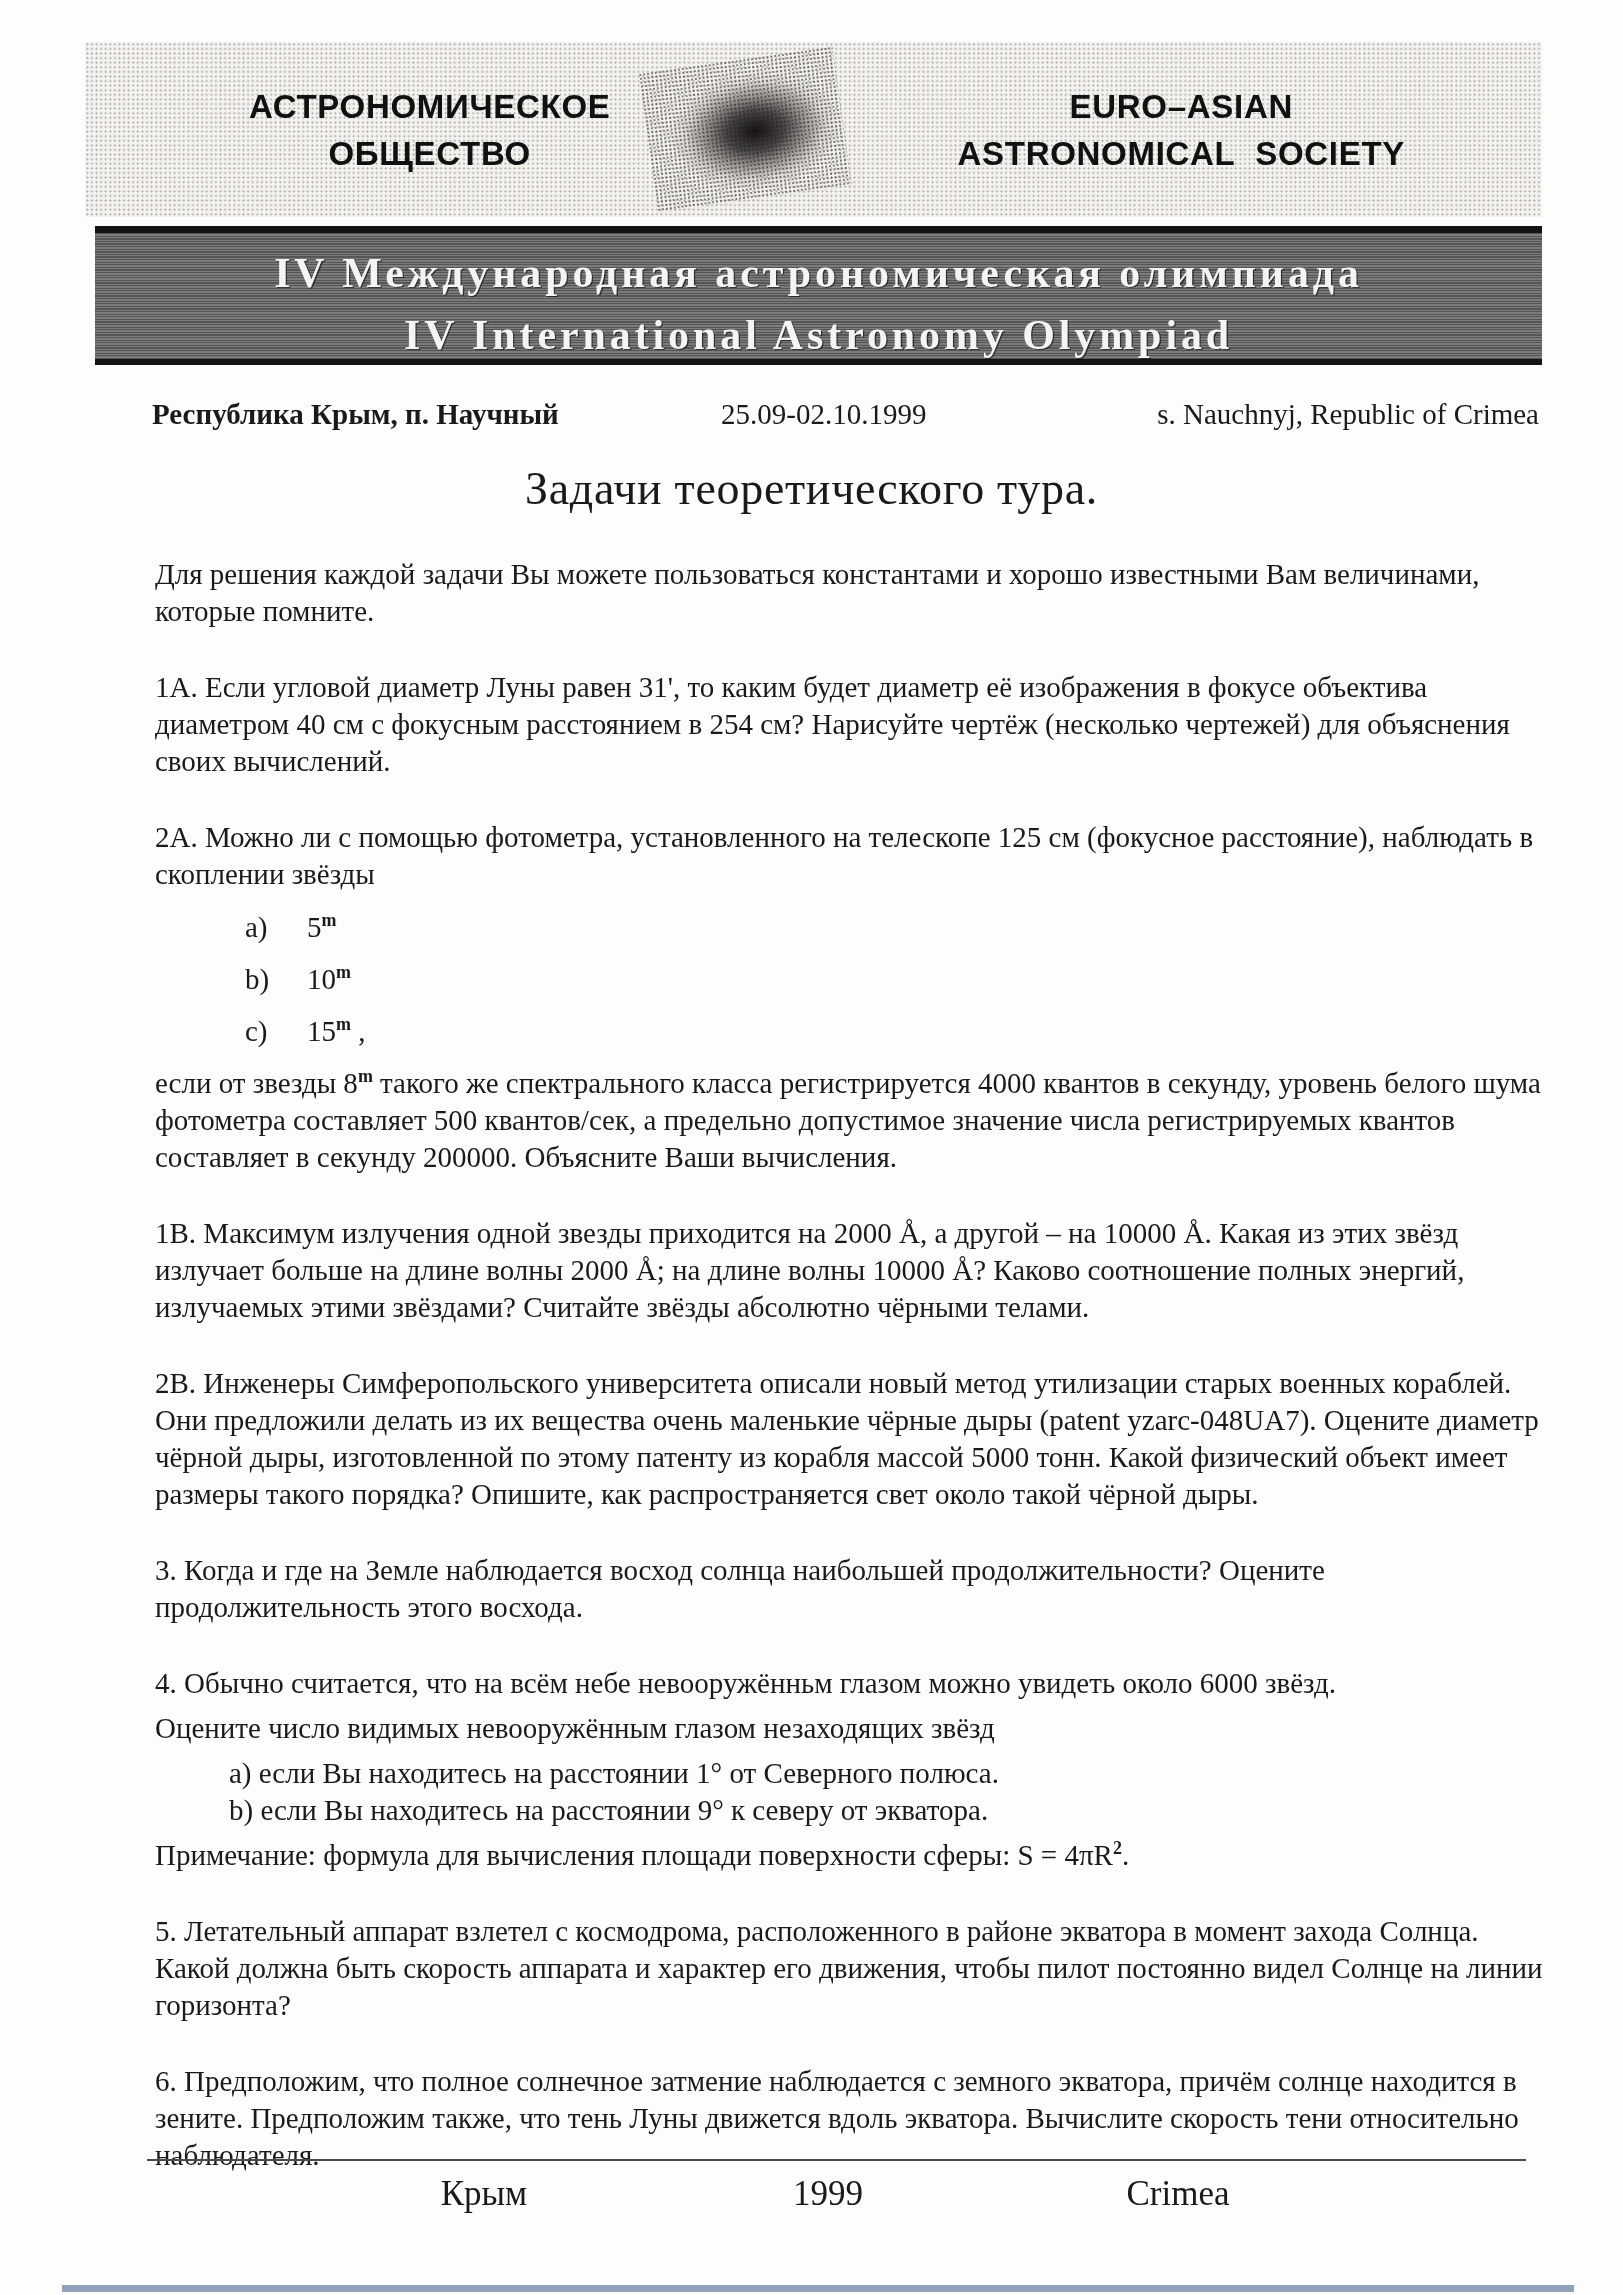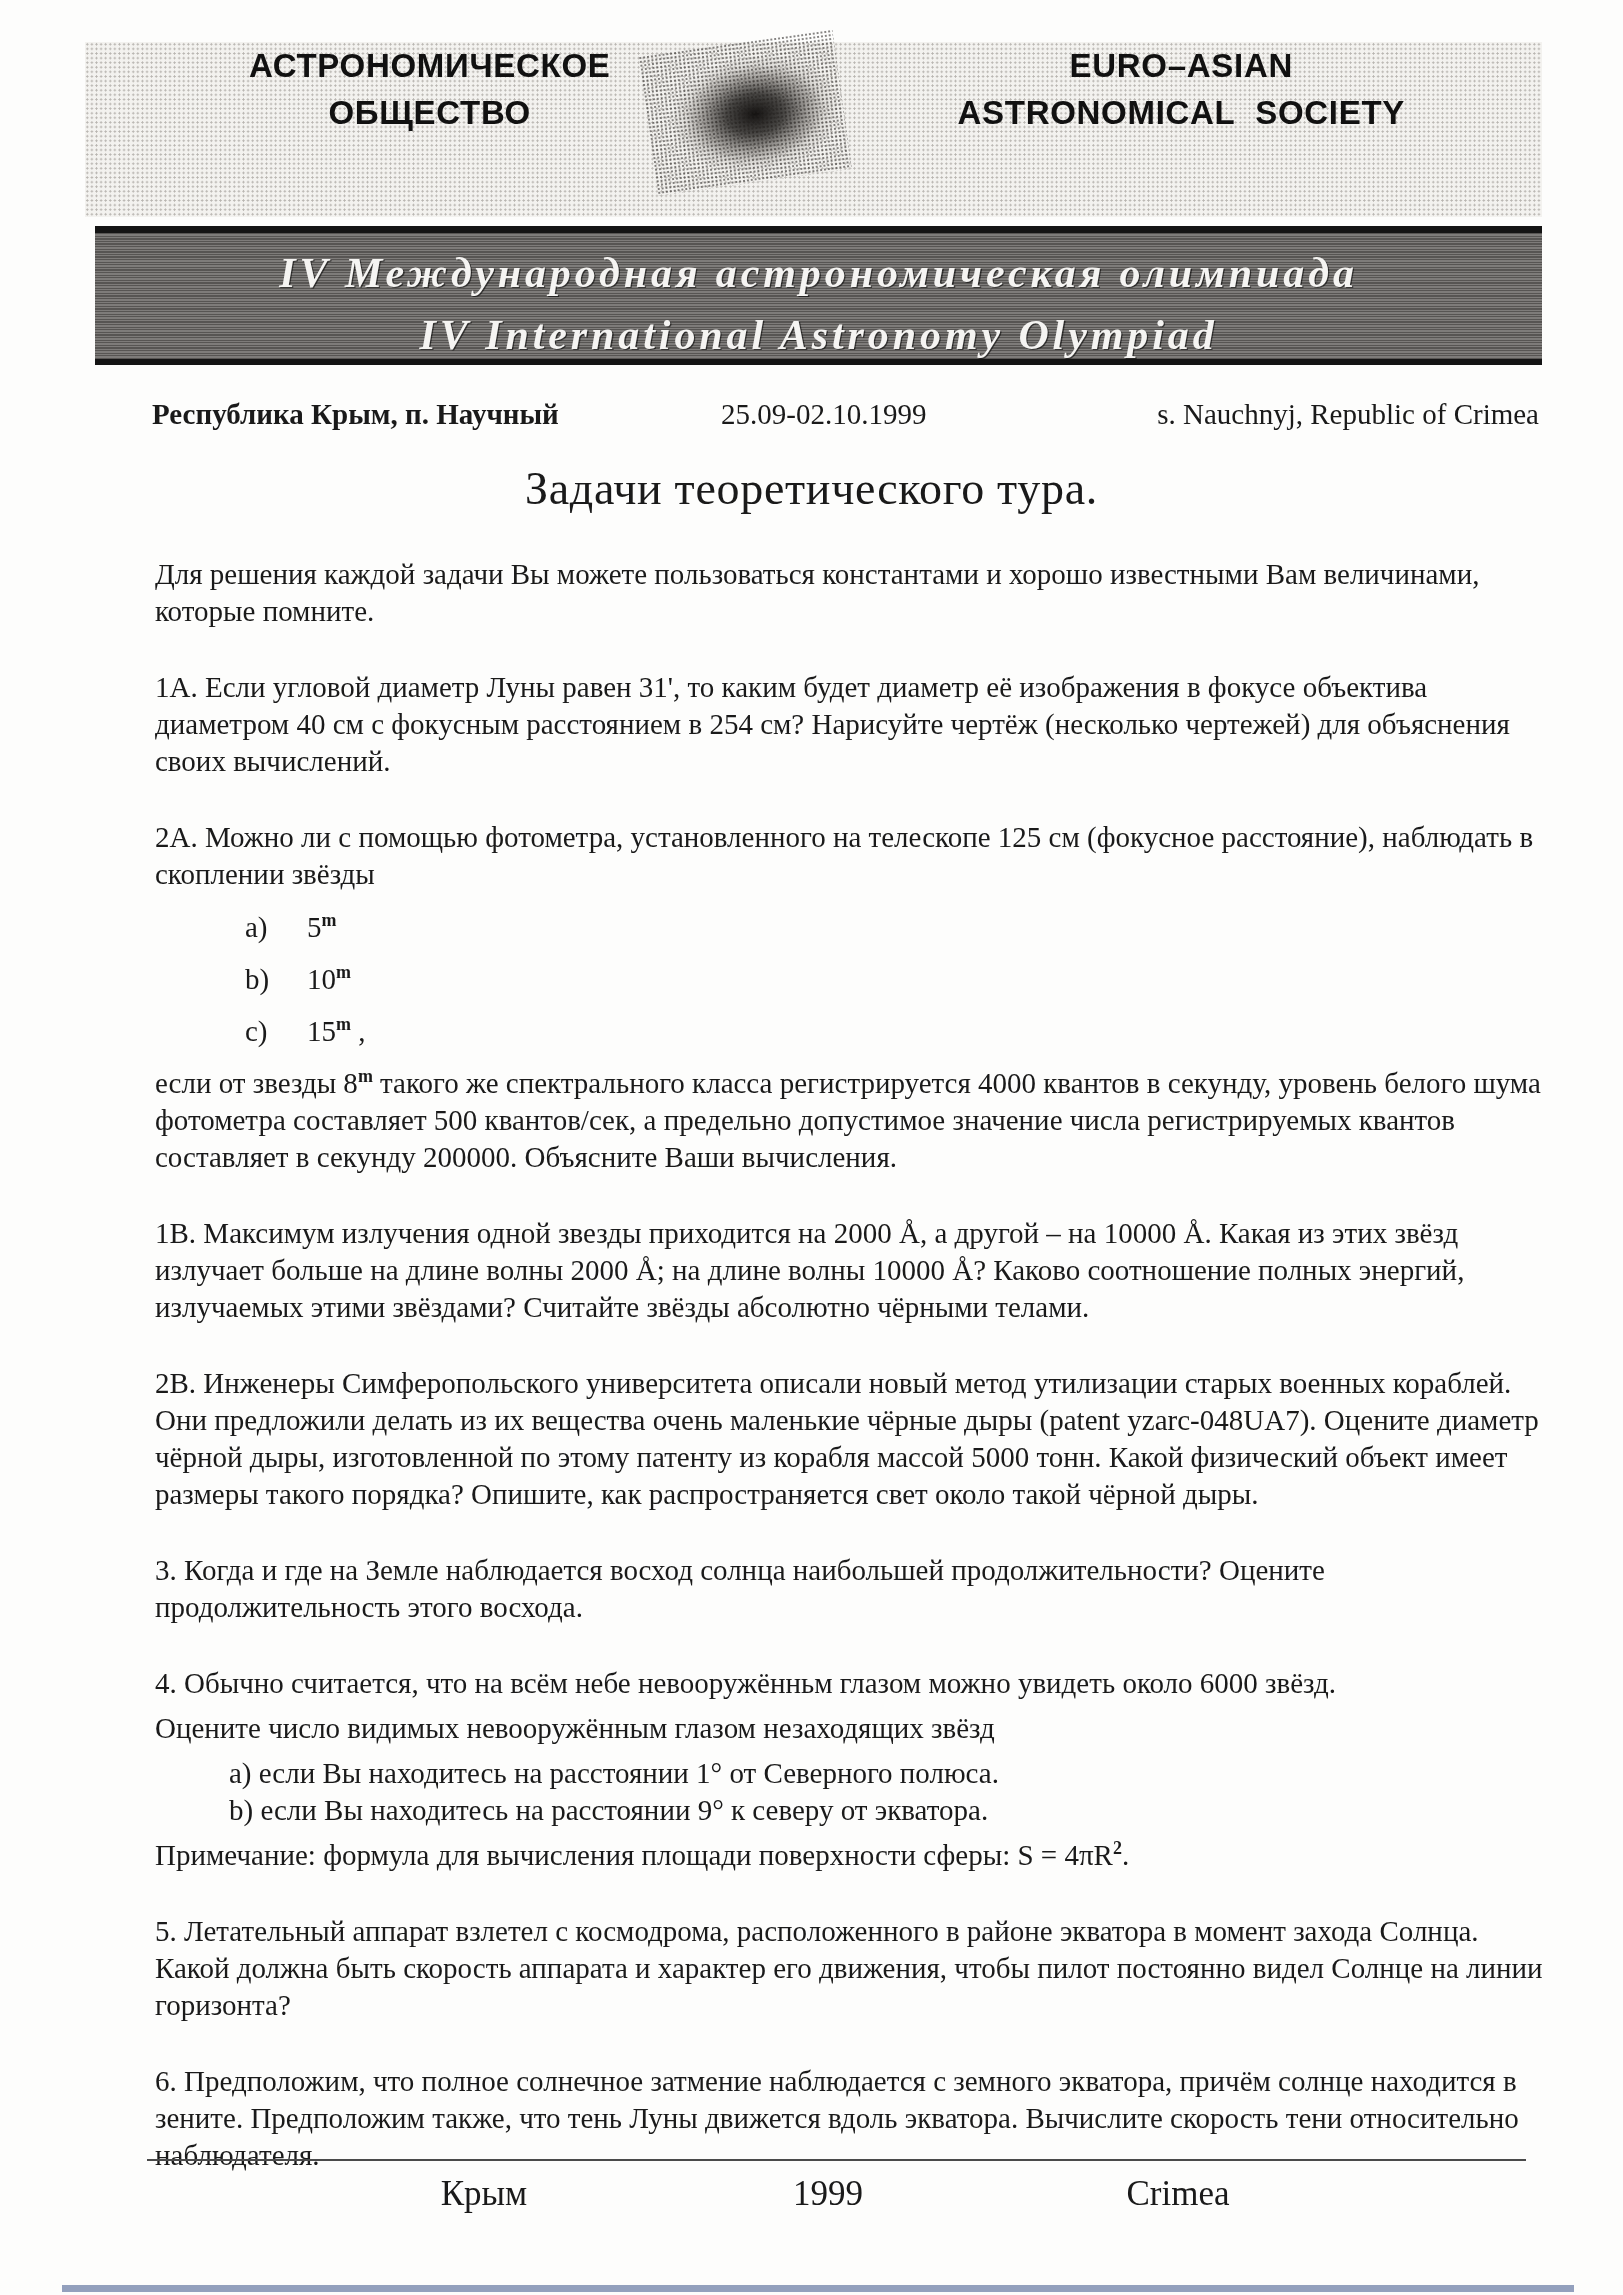--- a/index.html
+++ b/index.html
@@ -16,21 +16,21 @@
 
   
   .header-box {
     position: absolute;
     left: 85px; top: 42px;
     width: 1457px; height: 175px;
     background-color: #f3f2ef;
     background-image: radial-gradient(circle, #b8b5b0 0.9px, rgba(0,0,0,0) 1.1px);
     background-size: 4.6px 4.6px;
     display: flex;
-    align-items: flex-start;
+    align-items: center;
     justify-content: space-between;
     padding: 0 137px 0 164px;
     box-sizing: border-box;
   }
   .society {
     font-family: "Liberation Sans", sans-serif;
     font-weight: bold;
     font-size: 33px;
     line-height: 47px;
     text-align: center;
@@ -54,21 +54,20 @@
     position: absolute;
     left: 95px; top: 226px;
     width: 1447px; height: 139px;
     box-sizing: border-box;
     border-top: 7.9px solid #141414;
     border-bottom: 6.5px solid #141414;
     background-color: #6f6d6b;
     background-image: repeating-linear-gradient(180deg, #575553 0px, #575553 1.3px, #7e7c7a 1.3px, #7e7c7a 2.6px);
     text-align: center;
     color: #f5f4f2;
-    font-style: italic;
     font-weight: bold;
   }
   .banner-line {
     font-size: 42px;
     letter-spacing: 3.9px;
     text-shadow: 1.3px 1.3px 0 rgba(0,0,0,0.55);
     white-space: nowrap;
   }
   .banner-line.ru { margin-top: 15.7px; }
   .banner-line.en { margin-top: 14.4px; }

